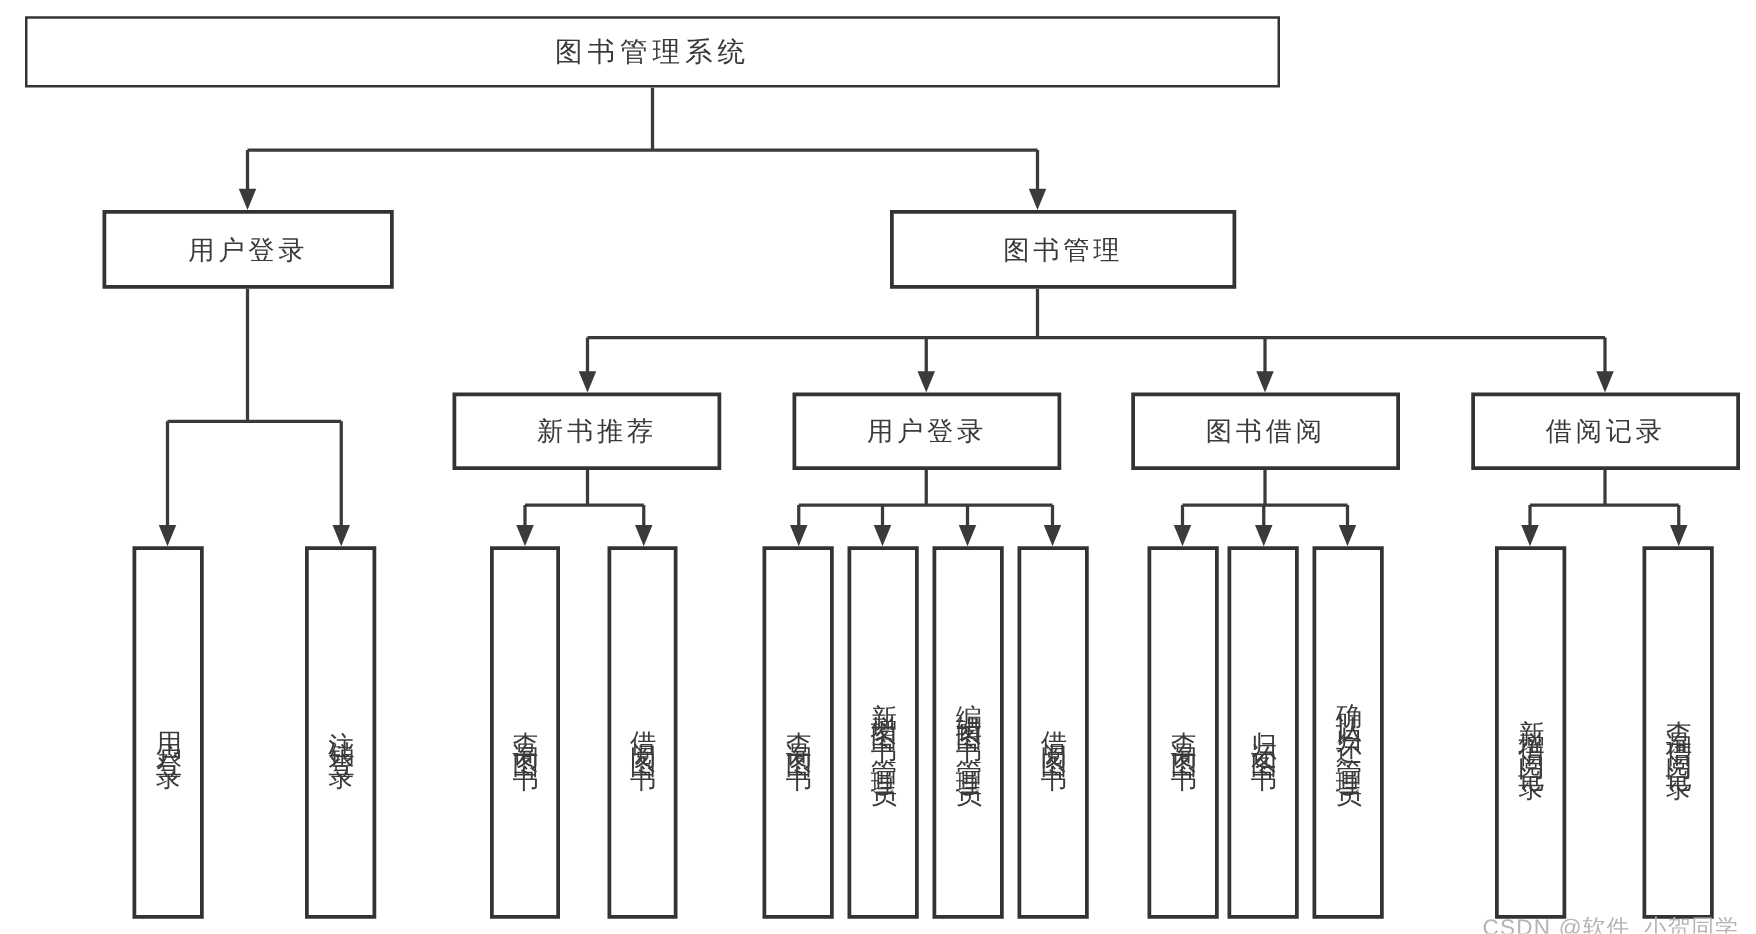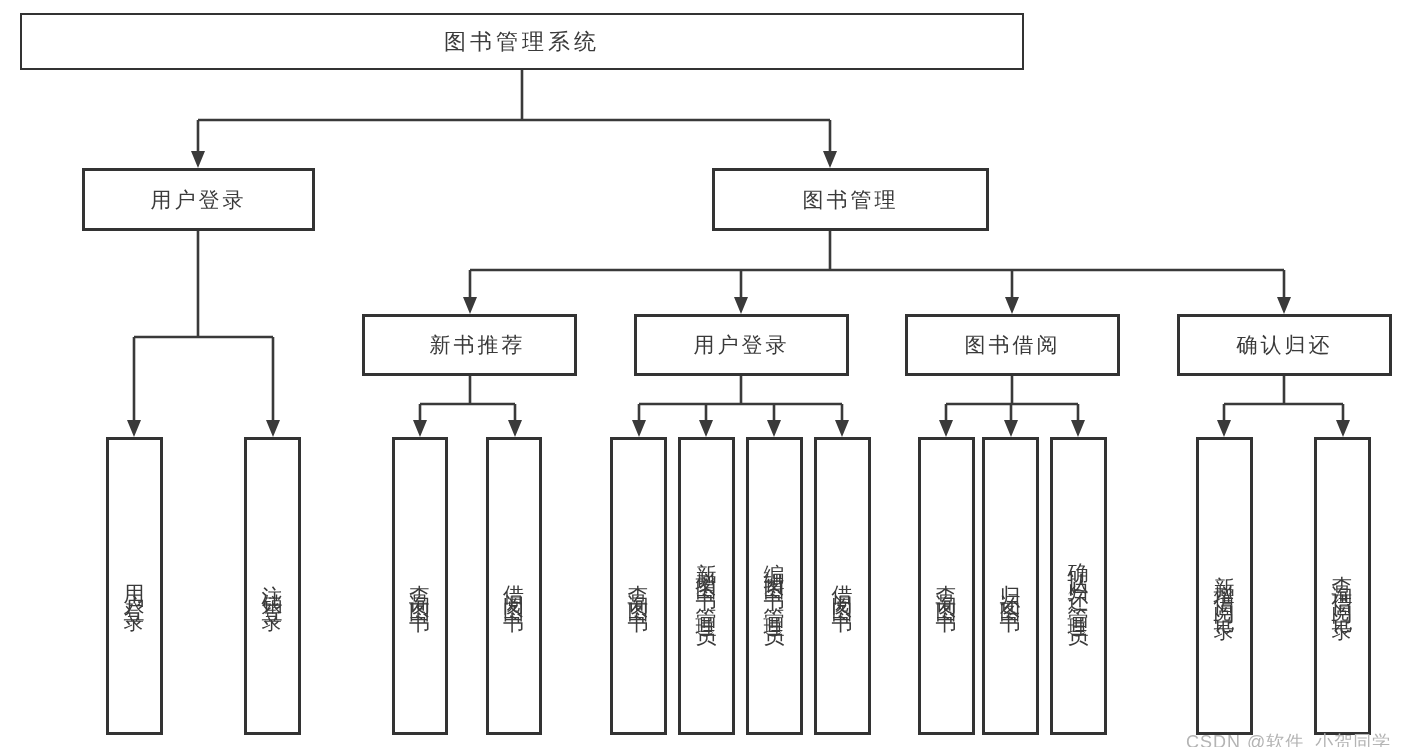--- a/index.html
+++ b/index.html
@@ -99,21 +99,21 @@
   <div class="node hbox" style="left:362px; top:314px; width:215px; height:62px;padding-left:16px;">
     <span>新书推荐</span>
   </div>
   <div class="node hbox" style="left:634px; top:314px; width:215px; height:62px;">
     <span>用户登录</span>
   </div>
   <div class="node hbox" style="left:905px; top:314px; width:215px; height:62px;">
     <span>图书借阅</span>
   </div>
   <div class="node hbox" style="left:1177px; top:314px; width:215px; height:62px;">
-    <span>确认归还</span>
+    <span>借阅记录</span>
   </div>
 
   <div class="node vbox" style="left:106px; top:437px; width:57px; height:298px;">
     <span>用户登录</span>
   </div>
   <div class="node vbox" style="left:244px; top:437px; width:57px; height:298px;">
     <span>注销登录</span>
   </div>
 
   <div class="node vbox" style="left:392px; top:437px; width:56px; height:298px;">

